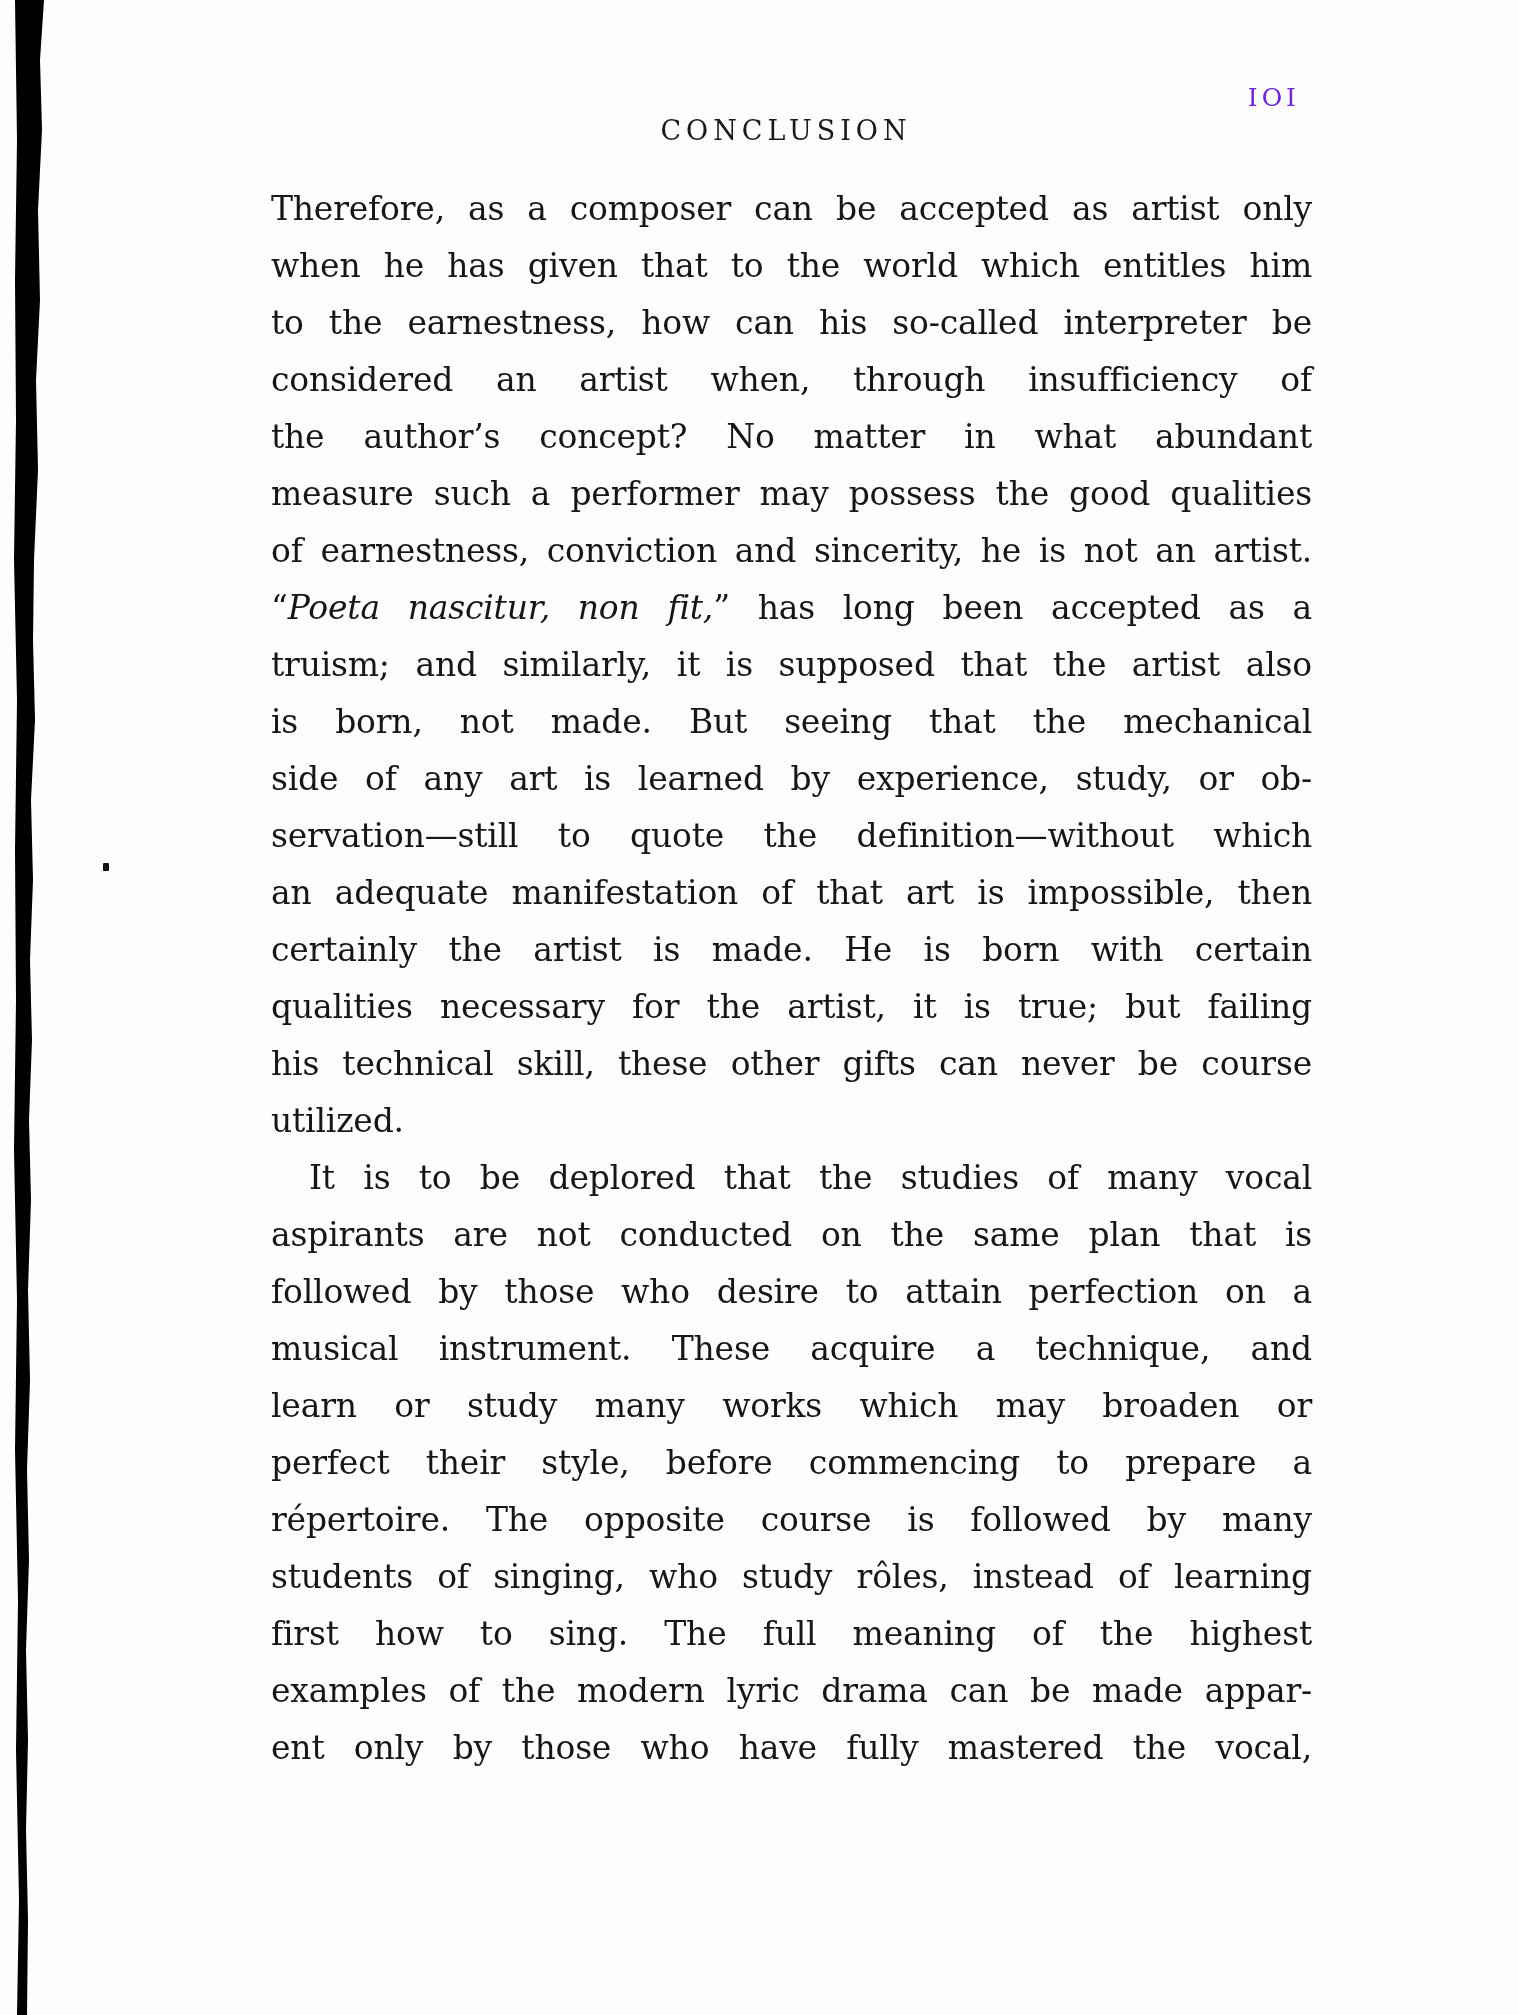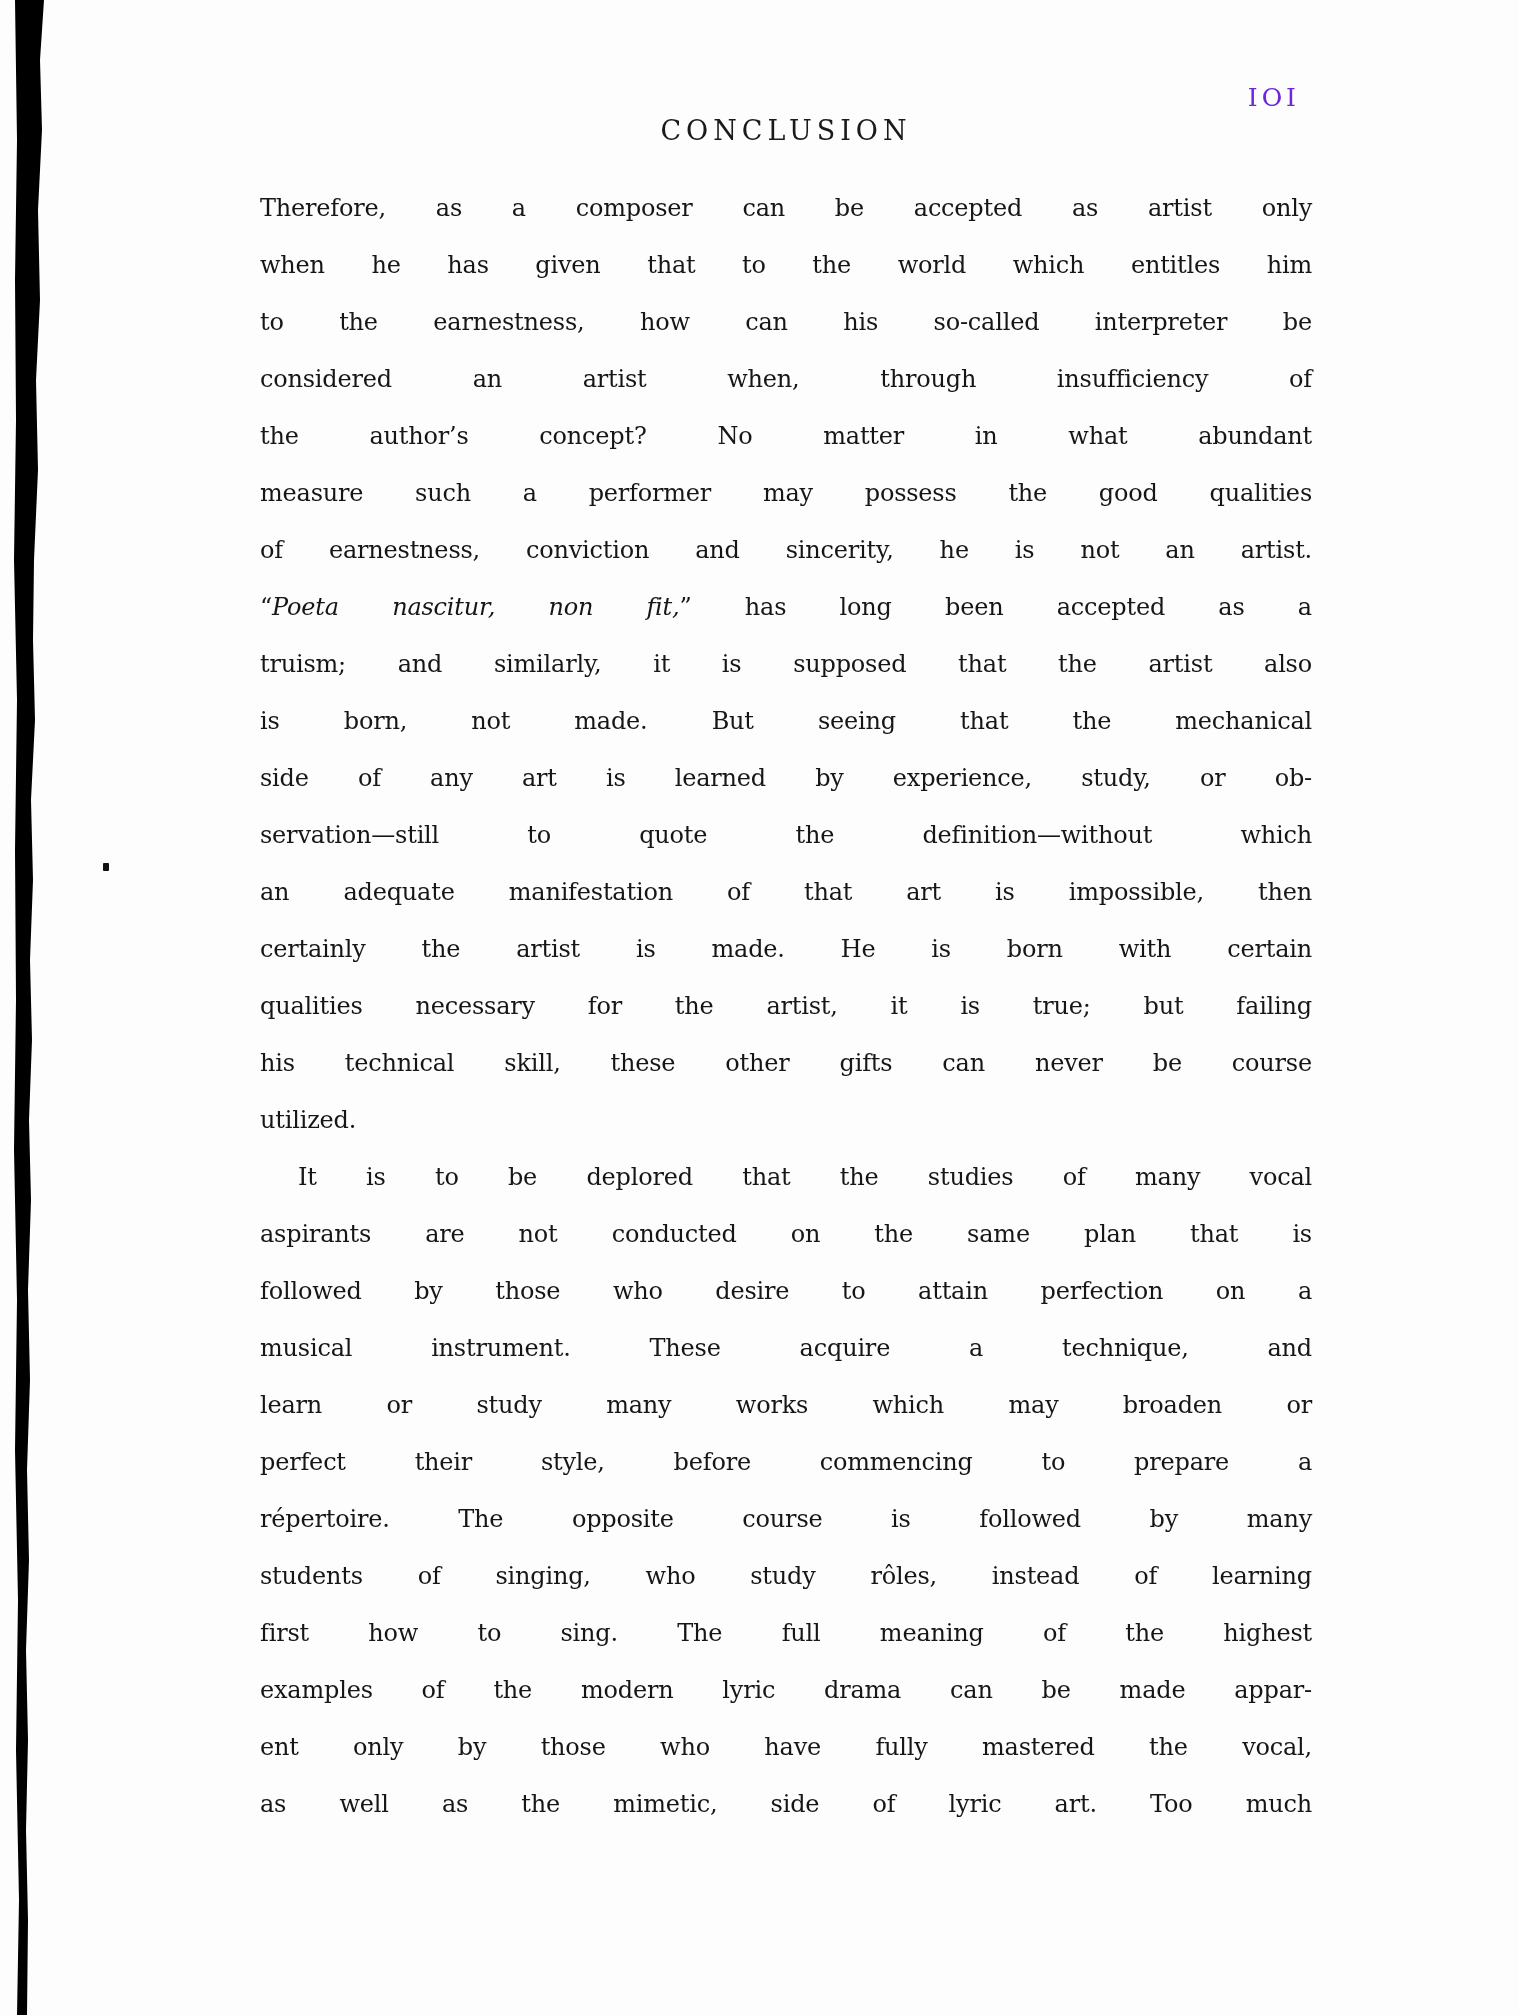--- a/index.html
+++ b/index.html
@@ -47,25 +47,26 @@
     color: #6d28d9;
   }
   .text-block {
     position: absolute;
     left: 260px; top: 180px;
     width: 1052px;
   }
   .line {
     height: 57px;
     line-height: 57px;
-    font-size: 24px;
+    font-size: 33px;
     letter-spacing: -0.2px;
     text-align: justify;
     text-align-last: justify;
     white-space: normal;
+    margin-left: 11px;
   }
   .line.flush-left { text-align-last: left; }
   .line.indent { padding-left: 38px; }
   .seg.it { font-style: italic; }
 </style>
 </head>
 <body>
 
 <div class="page">
 
@@ -107,16 +108,15 @@
       <div class="line"><span class="seg">aspirants are not conducted on the same plan that is</span></div>
       <div class="line"><span class="seg">followed by those who desire to attain perfection on a</span></div>
       <div class="line"><span class="seg">musical instrument. These acquire a technique, and</span></div>
       <div class="line"><span class="seg">learn or study many works which may broaden or</span></div>
       <div class="line"><span class="seg">perfect their style, before commencing to prepare a</span></div>
       <div class="line"><span class="seg">répertoire. The opposite course is followed by many</span></div>
       <div class="line"><span class="seg">students of singing, who study rôles, instead of learning</span></div>
       <div class="line"><span class="seg">first how to sing. The full meaning of the highest</span></div>
       <div class="line"><span class="seg">examples of the modern lyric drama can be made appar-</span></div>
       <div class="line"><span class="seg">ent only by those who have fully mastered the vocal,</span></div>
-      <div class="line"><span class="seg">as well as the mimetic, side of lyric art. Too much</span></div>
     </div>
 
 </div>
 
 </body></html>

